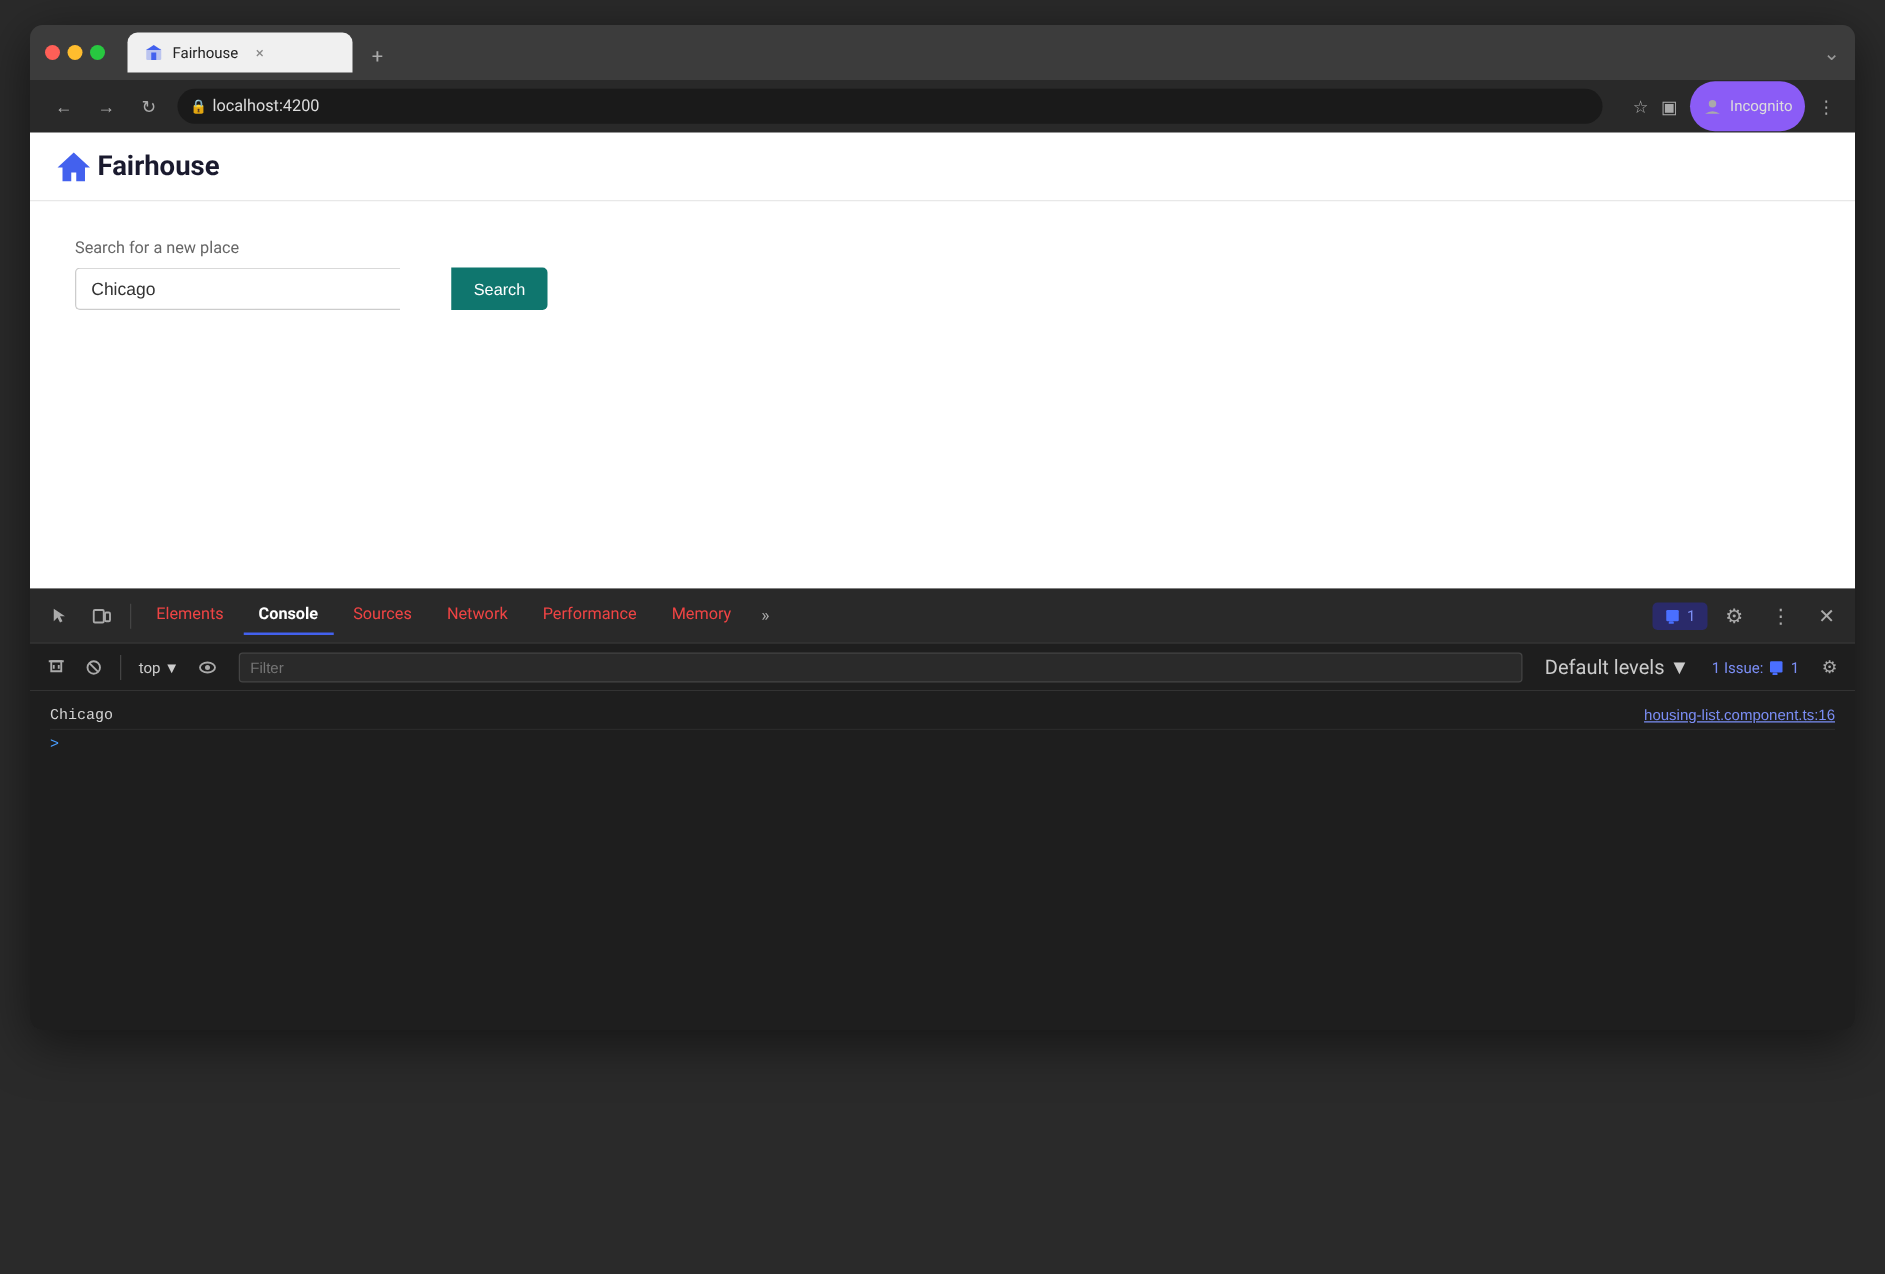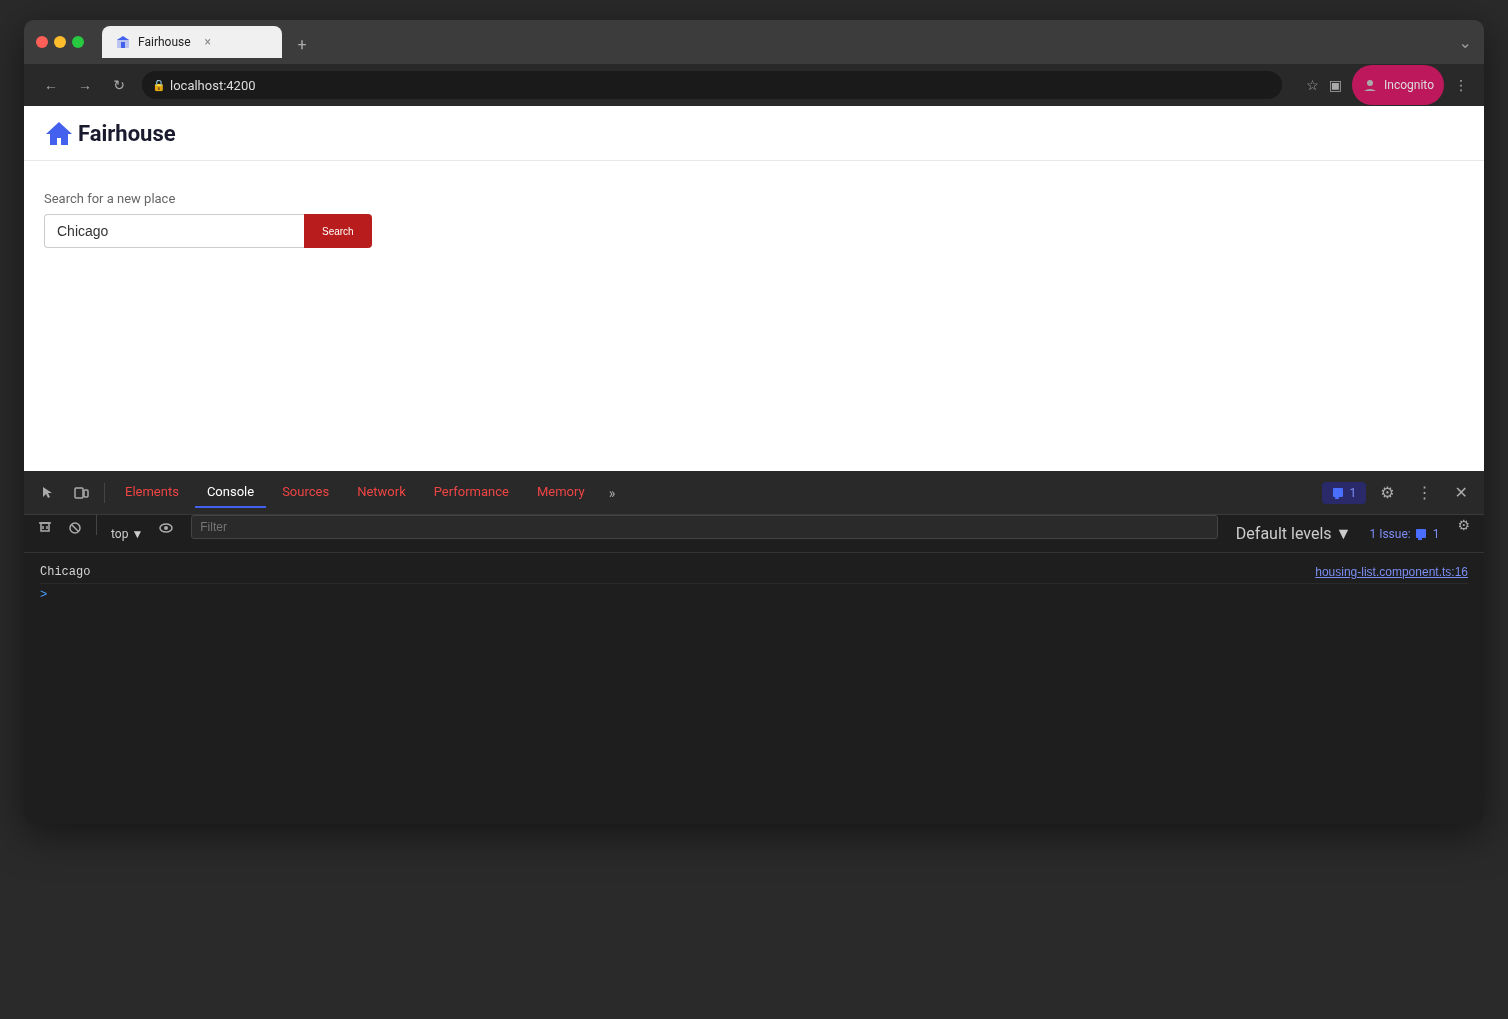--- a/index.html
+++ b/index.html
@@ -146,21 +146,21 @@
     .address-icon {
       color: #aaa;
       font-size: 14px;
       cursor: pointer;
     }
 
     .incognito-btn {
       display: flex;
       align-items: center;
       gap: 6px;
-      background: #be185d;
+      background: #8b5cf6;
       border-radius: 20px;
       padding: 12px 10px;
       cursor: pointer;
       text-align: center;
     }
 
     .incognito-text {
       color: #ddd;
       font-size: 12px;
     }
@@ -185,21 +185,21 @@
       gap: 4px;
     }
 
     .logo-text {
       font-size: 22px;
       font-weight: 700;
       color: #1a1a2e;
     }
 
     .page-body {
-      padding: 30px 20px;
+      padding: 30px 36px;
     }
 
     .search-label {
       font-size: 13px;
       color: #666;
       margin-bottom: 8px;
     }
 
     .search-row {
       display: flex;
@@ -211,27 +211,28 @@
       border-right: none;
       border-radius: 4px 0 0 4px;
       padding: 8px 12px;
       font-size: 14px;
       color: #333;
       width: 260px;
       outline: none;
     }
 
     .search-button {
-      background: #b91c1c;
+      background: #0f766e;
       color: white;
       border: none;
       padding: 8px 18px;
-      font-size: 10px;
+      font-size: 13px;
       cursor: pointer;
       border-radius: 0 4px 4px 0;
+      margin-left: 41px;
     }
 
     
     .devtools {
       background: #1e1e1e;
       height: 477px;
     }
 
     .devtools-toolbar {
       background: #292929;
@@ -269,20 +270,21 @@
       cursor: pointer;
       height: 30px;
       display: flex;
       align-items: center;
       border-bottom: 2px solid transparent;
     }
 
     .devtools-tab.active {
       color: #ffffff;
       border-bottom: 2px solid #4361ee;
+      font-weight: bold;
     }
 
     .devtools-tabs-right {
       margin-left: auto;
       display: flex;
       align-items: center;
       gap: 6px;
     }
 
     .issues-badge {
@@ -316,20 +318,21 @@
       font-size: 16px;
       cursor: pointer;
       padding: 4px 8px;
     }
 
     
     .console-toolbar {
       background: #1e1e1e;
       height: 38px;
       display: flex;
+      align-items: center;
       padding: 0 8px;
       border-bottom: 1px solid #333;
       gap: 4px;
     }
 
     .console-icon-btn {
       width: 26px;
       height: 26px;
       display: flex;
       align-items: center;

